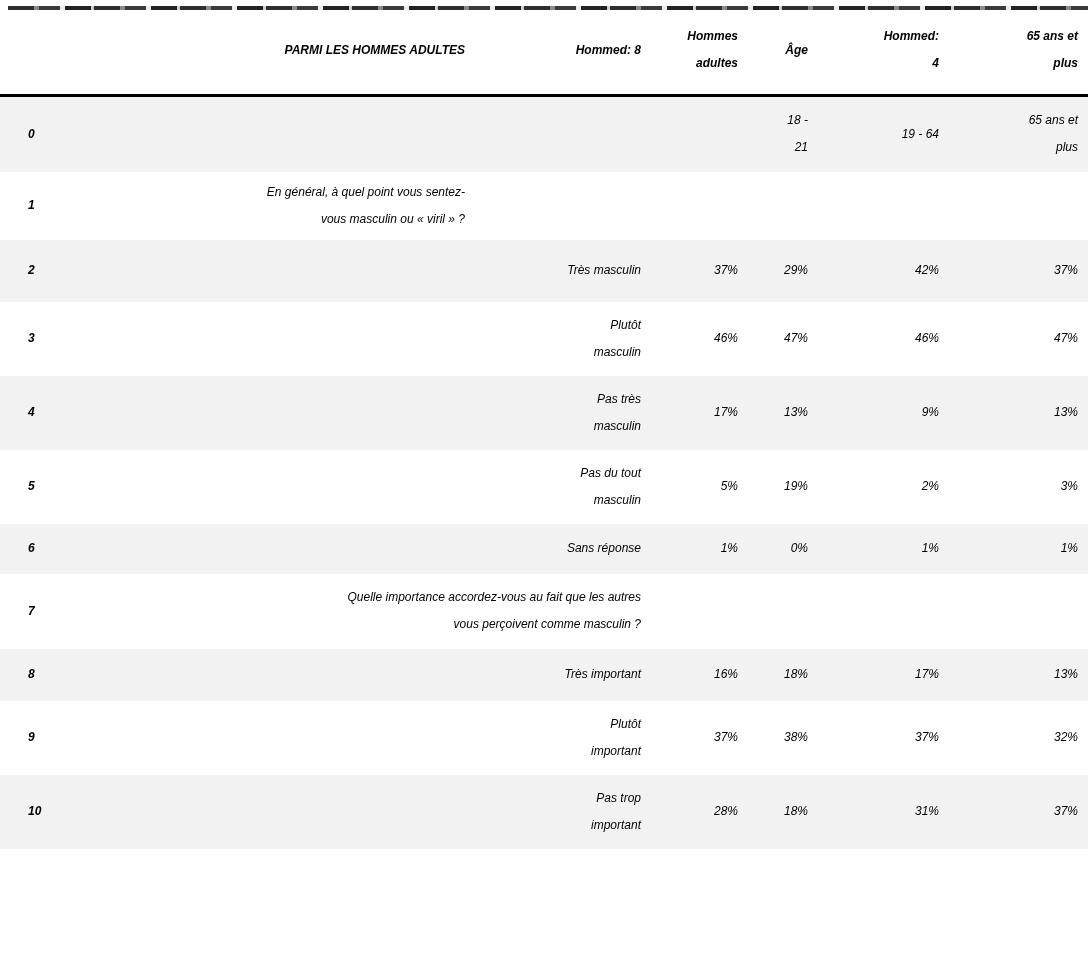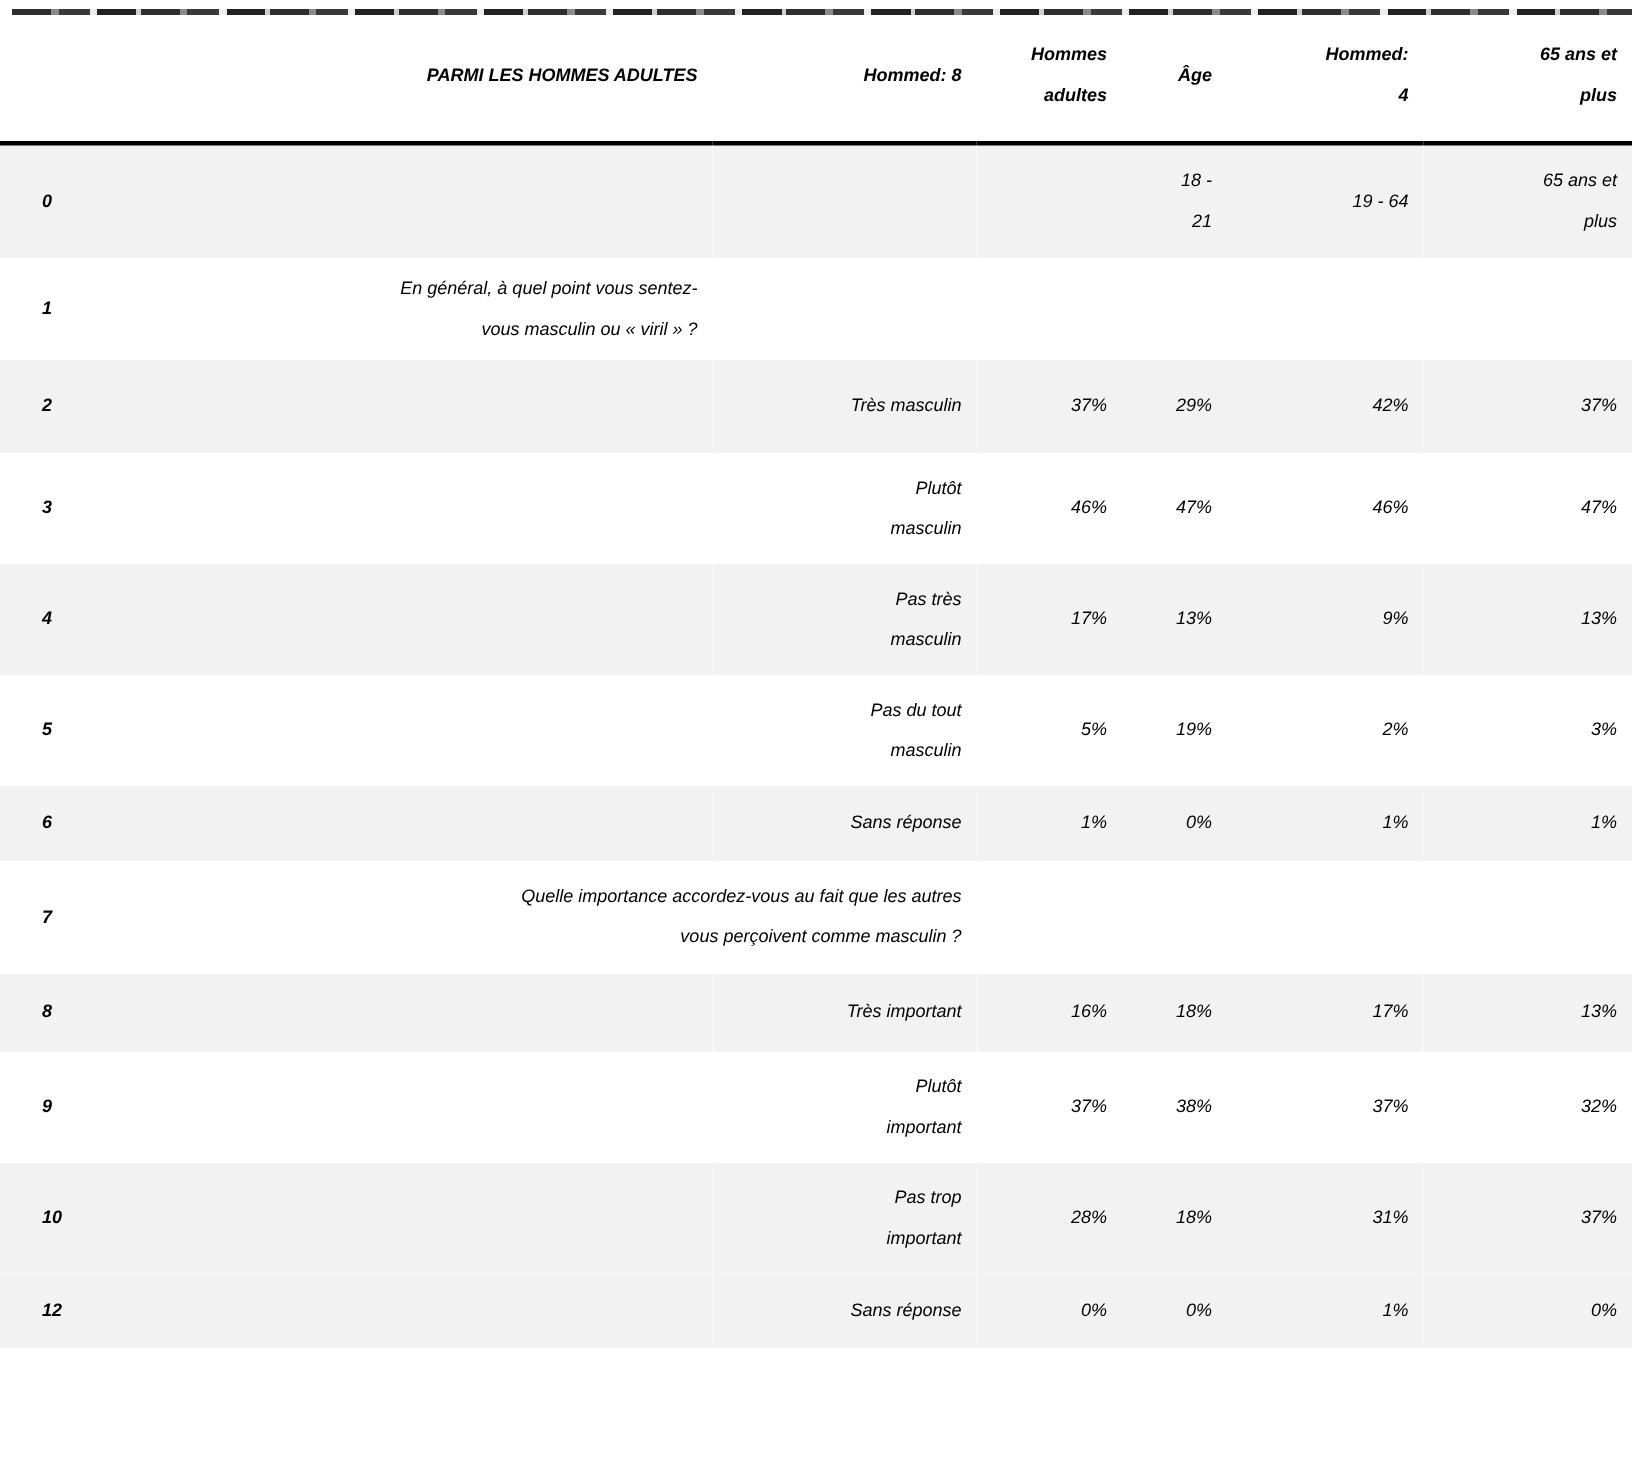--- a/index.html
+++ b/index.html
@@ -218,25 +218,16 @@
         <td></td>
         <td>Pas trop
 important</td>
         <td>28%</td>
         <td>18%</td>
         <td>31%</td>
         <td class="last">37%</td>
       </tr>
 
 
-      <tr class="stripe rh50">
-        <td class="idx">12</td>
-        <td></td>
-        <td>Sans réponse</td>
-        <td>0%</td>
-        <td>0%</td>
-        <td>1%</td>
-        <td class="last">0%</td>
-      </tr>
 
     </tbody>
   </table>
 </div>
 
 </body></html>

